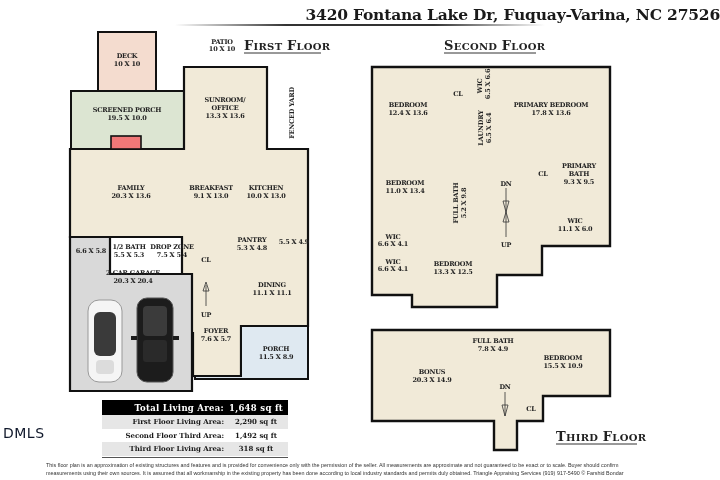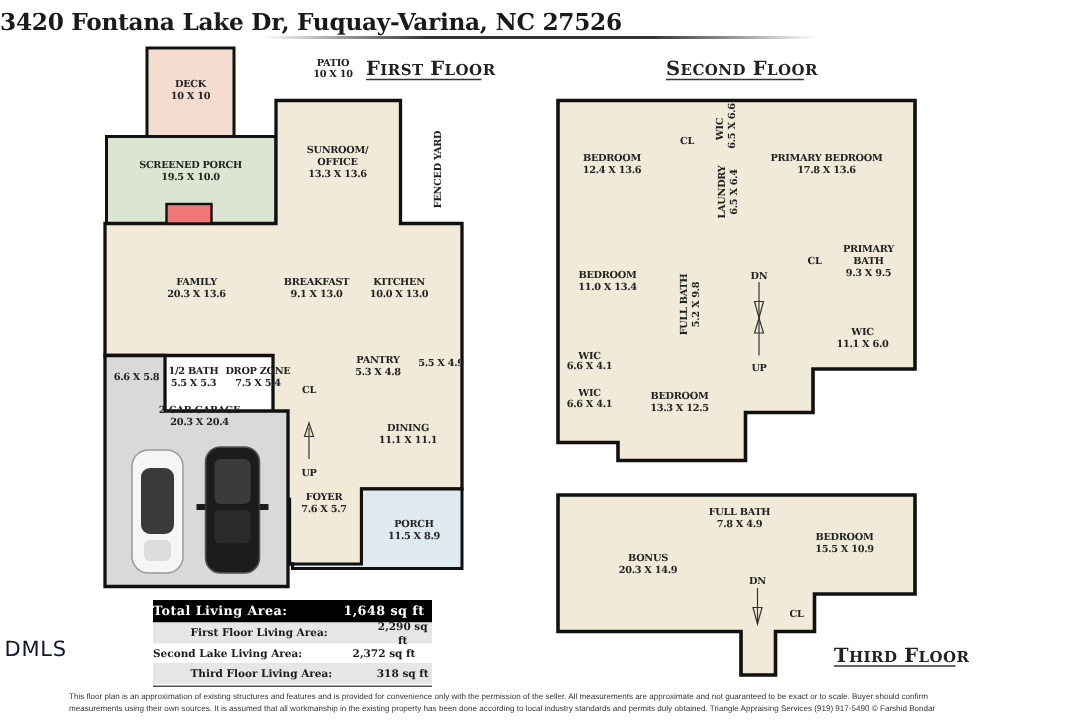--- a/index.html
+++ b/index.html
@@ -1,27 +1,27 @@
 <!DOCTYPE html>
 <html><head>
 <meta charset="utf-8">
 <style>
   html, body { margin:0; padding:0; background:#ffffff; }
   body { width:720px; height:480px; position:relative; overflow:hidden; font-family:"DejaVu Serif", serif; color:#1a1a1a; }
-  .title { position:absolute; left:0; width:720px; top:5px; text-align:left; font-family:"DejaVu Serif", serif; font-weight:bold; font-size:15.5px; letter-spacing:-0.2px; }
+  .title { position:absolute; left:0; width:720px; top:5px; text-align:right; font-family:"DejaVu Serif", serif; font-weight:bold; font-size:15.5px; letter-spacing:-0.2px; }
   .title-rule { position:absolute; left:175px; width:370px; top:24px; height:2px; background:linear-gradient(to right, rgba(0,0,0,0), #333 30%, #333 70%, rgba(0,0,0,0)); }
   svg.plan { position:absolute; left:0; top:0; }
   .lbl { font-family:"DejaVu Serif", serif; font-size:6.5px; fill:#222; text-anchor:middle; font-weight:bold; letter-spacing:-0.2px; }
   .floor-title { font-family:"DejaVu Serif", serif; font-size:12px; font-weight:bold; fill:#222; letter-spacing:0.3px; }
   .area-table { position:absolute; left:102px; top:400px; width:186px; font-family:"DejaVu Serif", serif; font-size:7px; font-weight:bold; }
   .area-row { display:flex; height:13.5px; align-items:center; }
-  .area-row .k { width:122px; text-align:left; }
+  .area-row .k { width:122px; text-align:right; }
   .area-row .v { flex:1; text-align:center; }
   .area-row.total { background:#000; color:#fff; font-size:8.5px; letter-spacing:0.3px; height:15px; }
-  .area-row.shade { background:#e6e6e6;padding-left:25px; }
+  .area-row.shade { background:#e6e6e6; }
   .area-rule { position:absolute; left:102px; top:457px; width:186px; height:1px; background:#555; }
   .mls { position:absolute; left:3px; top:425px; font-family:"DejaVu Sans", sans-serif; font-size:14px; color:#0f172a; letter-spacing:0.5px; }
   .disclaimer { position:absolute; left:46px; top:461px; width:672px; font-family:"Liberation Sans", sans-serif; font-size:5.4px; line-height:8px; color:#333; }
 </style>
 </head>
 <body>
 
 <div class="title">3420 Fontana Lake Dr, Fuquay-Varina, NC 27526</div>
 <div class="title-rule"></div>
 
@@ -161,22 +161,22 @@
 <div class="area-table">
   <div class="area-row total">
     <span class="k">Total Living Area:</span>
     <span class="v">1,648 sq ft</span>
   </div>
   <div class="area-row shade">
     <span class="k">First Floor Living Area:</span>
     <span class="v">2,290 sq ft</span>
   </div>
   <div class="area-row">
-    <span class="k">Second Lake Living Area:</span>
-    <span class="v">2,372 sq ft</span>
+    <span class="k">Second Floor Third Area:</span>
+    <span class="v">1,492 sq ft</span>
   </div>
   <div class="area-row shade">
     <span class="k">Third Floor Living Area:</span>
     <span class="v">318 sq ft</span>
   </div>
 </div>
 <div class="area-rule"></div>
 
 <div class="mls">DMLS</div>
 <div class="disclaimer">

